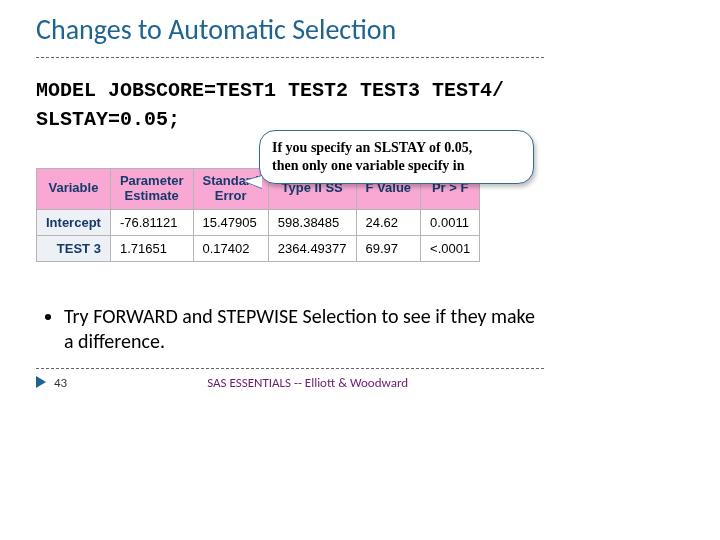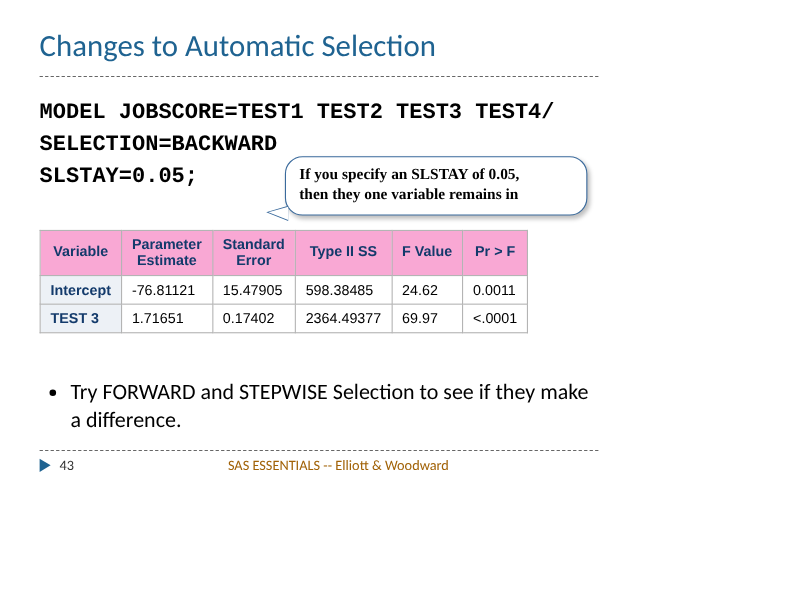--- a/index.html
+++ b/index.html
@@ -9,21 +9,21 @@
     height: 540px;
     font-family: Calibri, Arial, sans-serif;
     background: #fff;
     position: relative;
     box-sizing: border-box;
   }
   .slide {
     width: 580px;
     height: 540px;
     position: relative;
-    padding: 24px 36px 0 36px;
+    padding: 12px 36px 0 36px;
     box-sizing: border-box;
   }
   .title {
     color: #1f6391;
     font-size: 28px;
     font-weight: 400;
     margin: 0 0 10px 0;
   }
   .dashed-divider {
     border: none;
@@ -94,21 +94,21 @@
     color: #133a6b;
     font-weight: bold;
     text-align: center;
     vertical-align: middle;
     line-height:1.15;
   }
   table.stats td.rowhead {
     background: #edf1f6;
     color: #133a6b;
     font-weight: bold;
-    text-align: left;
+    text-align: right;
     margin-top: 44px;
   }
   .bullet-area {
     margin-top: 42px;
     font-size: 20px;
   }
   .bullet-area ul {
     margin: 0 0 0 8px;
     padding-left: 20px;
   }
@@ -127,39 +127,38 @@
     color: #333;
   }
   .page-marker {
     width: 0; height: 0;
     border-top: 6px solid transparent;
     border-bottom: 6px solid transparent;
     border-left: 10px solid #1f6391;
     margin-right: 8px;
   }
   .pagenum { margin-right: 140px; }
-  .footsrc { color:#a16207; }
+  .footsrc { color:#701a75; }
 </style>
 </head>
 <body>
 
 <div class="slide">
 
   <h1 class="title">Changes to Automatic Selection</h1>
   <hr class="dashed-divider">
 
   <div class="code-block">
     <div class="code-line">MODEL JOBSCORE=TEST1 TEST2 TEST3 TEST4/</div>
-    <div class="code-line">SELECTION=BACKWARD</div>
     <div class="code-line">SLSTAY=0.05;</div>
 
     <div class="callout">
       <div class="callout-tail"></div>
       <div>If you specify an SLSTAY of 0.05,</div>
-      <div>then they one variable remains in</div>
+      <div>then only one variable specify in</div>
     </div>
   </div>
 
   <div class="table-wrap">
     <table class="stats">
       <thead>
         <tr>
           <th>Variable</th>
           <th>Parameter<br>Estimate</th>
           <th>Standard<br>Error</th>

